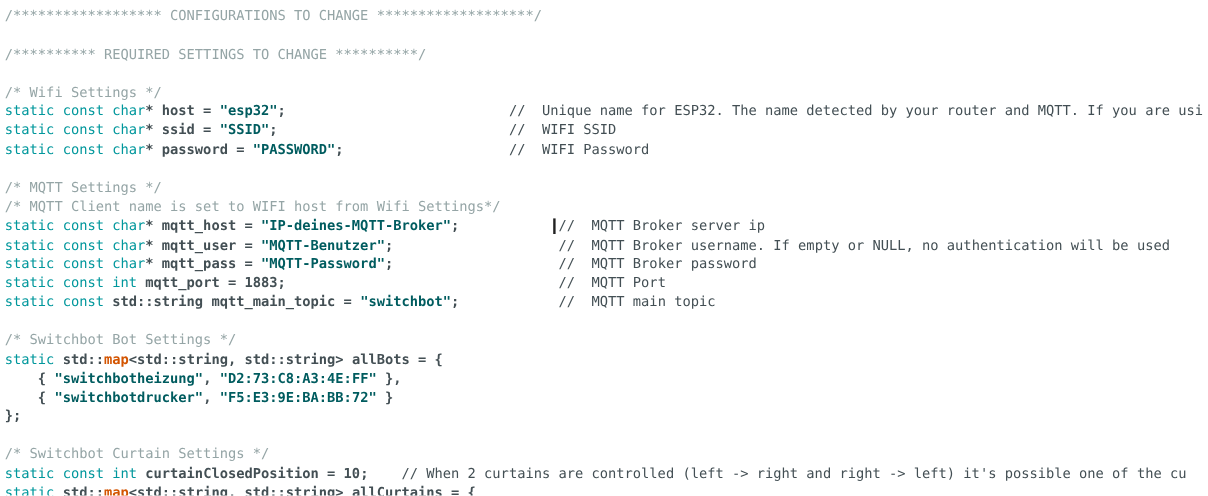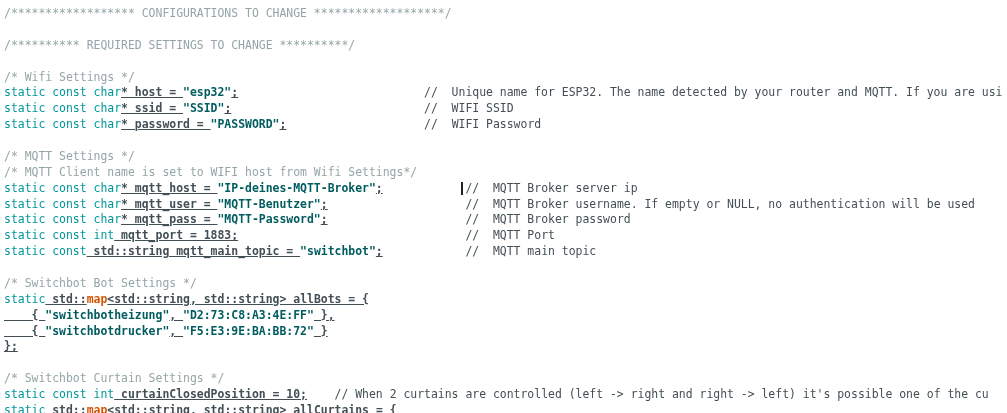--- a/index.html
+++ b/index.html
@@ -14,21 +14,21 @@
     font-family:"DejaVu Sans Mono", monospace;
     font-size:11.45px;
     line-height:15.88px;
     white-space:pre;
     cursor:text;
   }
   .line{height:15.88px;position:relative;}
   .kw   {color:var(--kw);   font-weight:normal;}
   .str  {color:var(--str);  font-weight:bold;}
   .fn   {color:var(--fn);   font-weight:bold;text-align:right;}
-  .plain{color:var(--plain);font-weight:bold;text-decoration:underline;}
+  .plain{color:var(--plain);font-weight:bold;}
   .cmt1 {color:var(--cmt1); font-weight:normal;}
   .cmt2 {color:var(--cmt2); font-weight:normal;margin-top:44px;}
   .sp   {font-weight:normal;}
   .cursor{
     position:absolute;top:1px;
     width:1.5px;height:13.5px;
     background:var(--cursor);
   }
 </style>
 </head>

